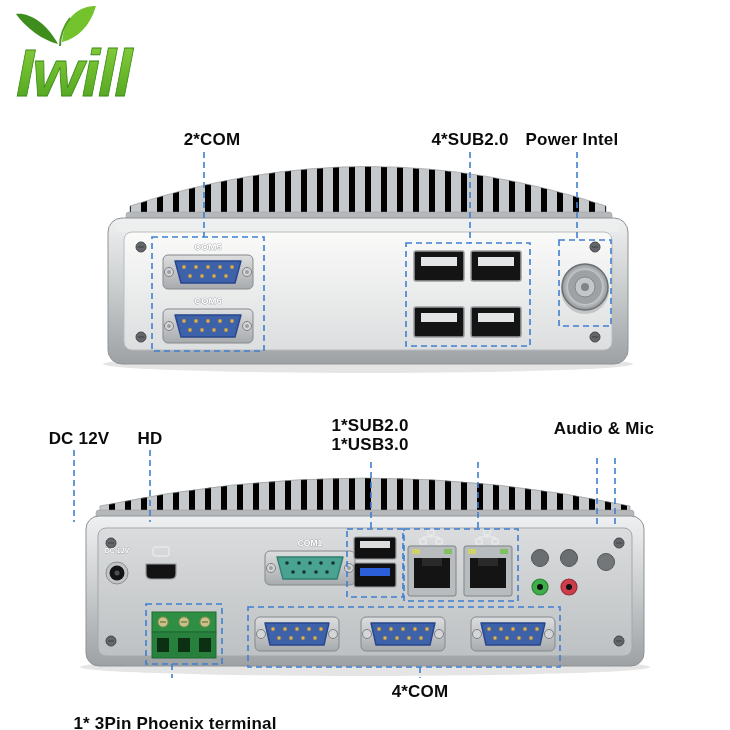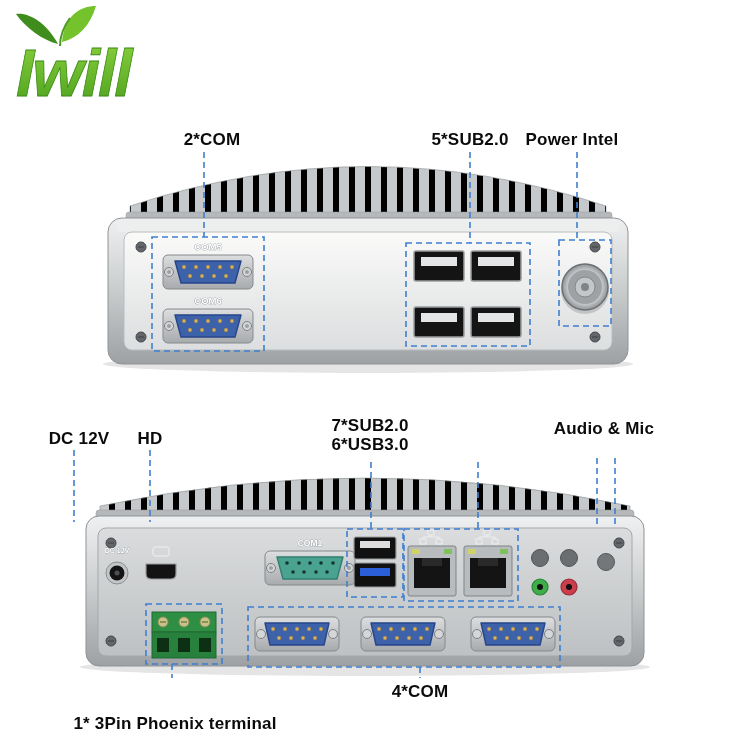--- a/index.html
+++ b/index.html
@@ -345,27 +345,27 @@
           <stop offset="1" stop-color="#4ba01e"></stop>
       </linearGradient>
     </defs>
     <path d="M46,40 C34,18 16,8 4,10 C14,24 30,36 46,40 Z" fill="#3e8d1d"></path>
     <path d="M50,38 C52,12 68,2 84,2 C78,22 66,34 50,38 Z" fill="#74c32d"></path>
     <path d="M48,42 C48,32 52,22 58,14" stroke="#4c9a22" stroke-width="2" fill="none"></path>
     <text x="4" y="92" font-size="66" font-weight="bold" font-style="italic" letter-spacing="-2" fill="url(#lg)" stroke="#3c8a18" stroke-width="0.8">Iwill</text>
   </svg>
 
   <div class="callout" style="left:164px; top:130px; width:96px;">2*COM</div>
-  <div class="callout" style="left:418px; top:130px; width:104px;">5*SUB2.0</div>
+  <div class="callout" style="left:418px; top:130px; width:104px;">4*SUB2.0</div>
   <div class="callout" style="left:512px; top:130px; width:120px;">Power Intel</div>
 
   <div class="callout" style="left:33px;  top:429px; width:92px;">DC 12V</div>
   <div class="callout" style="left:118px; top:429px; width:64px;">HD</div>
   <div class="callout" style="left:308px; top:416px; width:124px;">
-    <span>7*SUB2.0</span>
-    <span>6*USB3.0</span>
+    <span>1*SUB2.0</span>
+    <span>1*USB3.0</span>
   </div>
   <div class="callout" style="left:548px; top:419px; width:112px;">Audio &amp; Mic</div>
 
   <div class="callout" style="left:50px;  top:682px; width:250px;margin-top:32px;">1* 3Pin Phoenix terminal</div>
   <div class="callout" style="left:368px; top:682px; width:104px;">4*COM</div>
 
 </div>
 
 </body></html>

